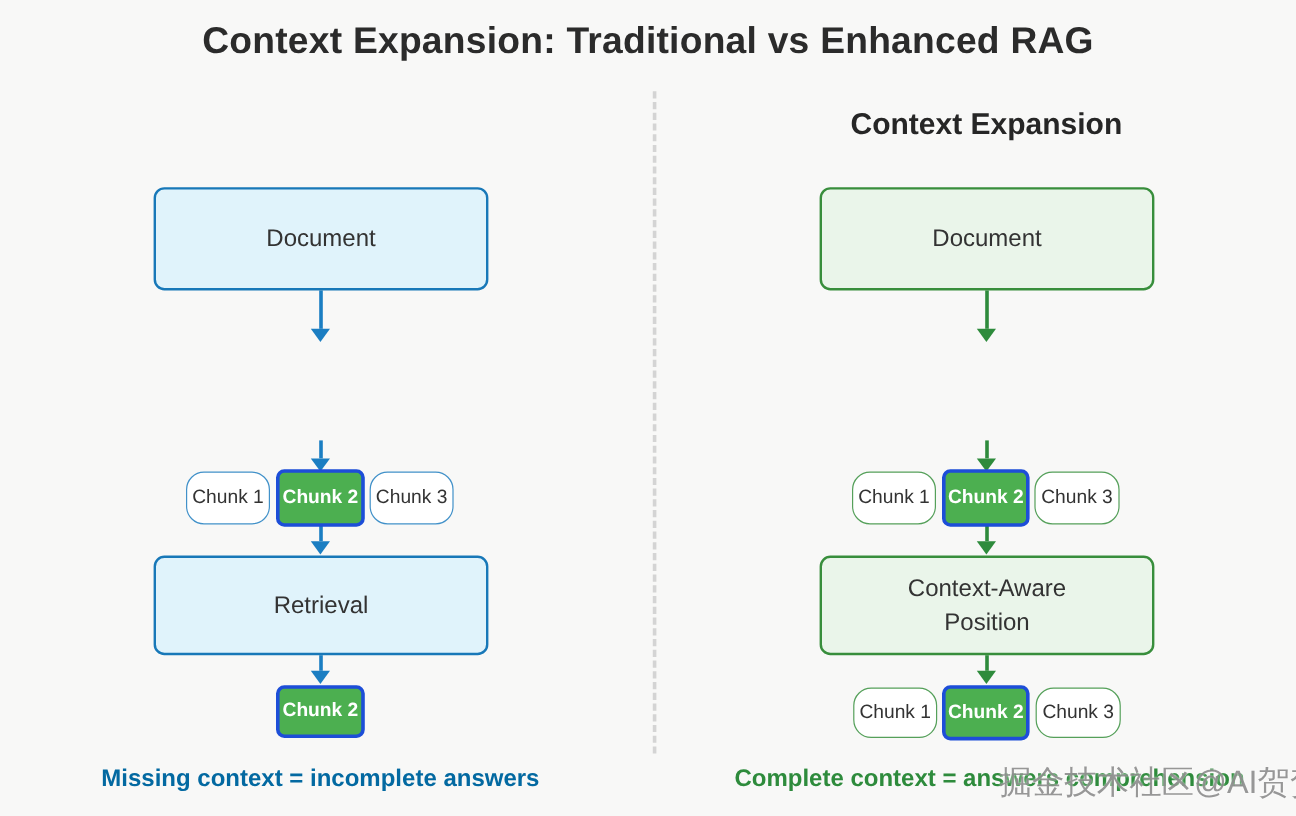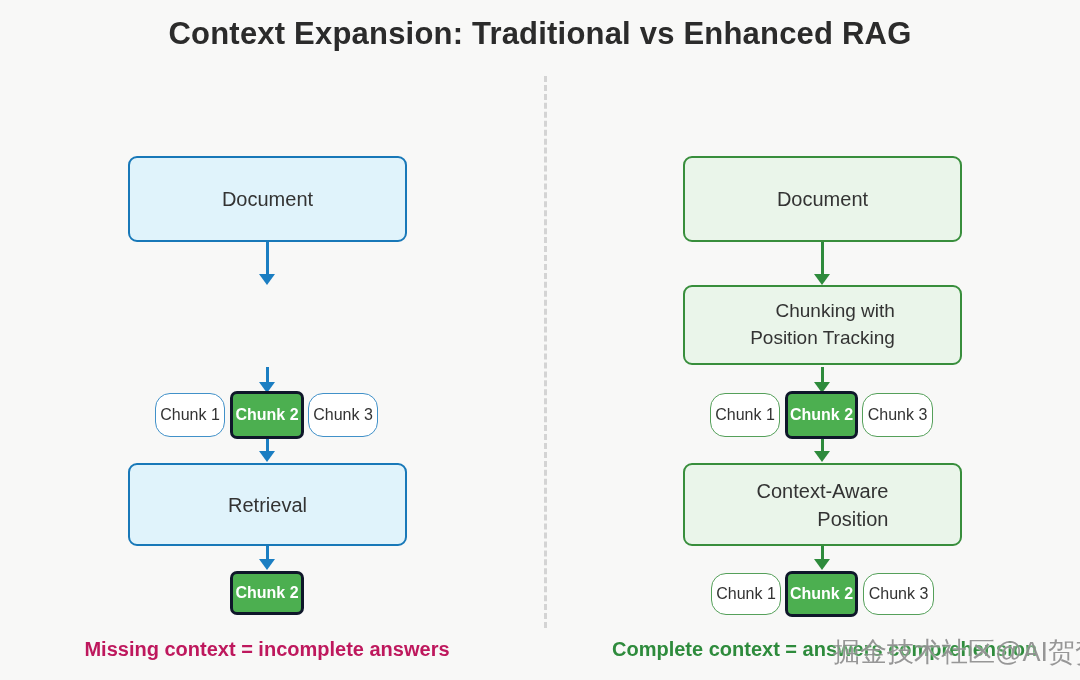--- a/index.html
+++ b/index.html
@@ -41,21 +41,21 @@
     font-weight: bold;
     color: #262626;
   }
   .bigbox {
     position: absolute;
     width: 279px;
     border-radius: 9px;
     display: flex;
     align-items: center;
     justify-content: center;
-    text-align: right;
+    text-align: center;
     font-size: 20px;
     color: #333333;
     white-space: pre-line;
     line-height: 1.4;
     z-index: 2;
   }
   .bigbox.blue  { background: #e0f3fb; border: 2.5px solid #1878b8; }
   .bigbox.green { background: #eaf5ea; border: 2.5px solid #388e3c; }
   .arrow {
     position: absolute;
@@ -83,35 +83,35 @@
     align-items: center;
     justify-content: center;
     font-size: 16px;
     color: #333333;
     z-index: 3;
   }
   .chunk.blueb  { border: 1.5px solid #4191c9; }
   .chunk.greenb { border: 1.5px solid #55a05a; }
   .chunk.selected {
     background: #4caf50;
-    border: 3px solid #0f172a;
+    border: 3px solid #1d4ed8;
     border-radius: 7px;
     color: #ffffff;
     font-weight: bold;
   }
   .caption {
     position: absolute;
     top: 638px;
     width: 420px;
     text-align: center;
     font-size: 20px;
     font-weight: bold;
     white-space: nowrap;
   }
-  .caption.red   { color: #be185d; }
+  .caption.red   { color: #0369a1; }
   .caption.green { color: #2e8b3c; }
   .watermark {
     position: absolute;
     left: 833px; top: 634px;
     font-size: 27px;
     color: rgba(128, 128, 128, 0.82);
     text-shadow: 0 0 2px rgba(255, 255, 255, 0.9);
     white-space: nowrap;
     z-index: 5;
   }
@@ -151,30 +151,29 @@
 
   <div class="arrow blue" style="left:259px; top:546px; height:24px">
       <i class="line"></i>
       <i class="head"></i>
     </div>
 
   <div class="chunk selected" style="left:230px; top:571px; width:74px; height:44px">Chunk 2</div>
 
   <div class="caption red" style="left:57px">Missing context = incomplete answers</div>
 
+  <div class="heading" style="left:647px">Context Expansion</div>
 
   <div class="bigbox green" style="left:683px; top:156px; height:86px">Document</div>
 
   <div class="arrow green" style="left:814px; top:242px; height:43px">
       <i class="line"></i>
       <i class="head"></i>
     </div>
 
-  <div class="bigbox green" style="left:683px; top:285px; height:80px; font-size:19px">Chunking with
-Position Tracking</div>
 
   <div class="arrow green" style="left:814px; top:367px; height:26px">
       <i class="line"></i>
       <i class="head"></i>
     </div>
 
   <div class="chunk greenb" style="left:710px; top:393px; width:70px">Chunk 1</div>
   <div class="chunk selected" style="left:785px; top:391px; width:73px; height:48px">Chunk 2</div>
   <div class="chunk greenb" style="left:862px; top:393px; width:71px">Chunk 3</div>
 

